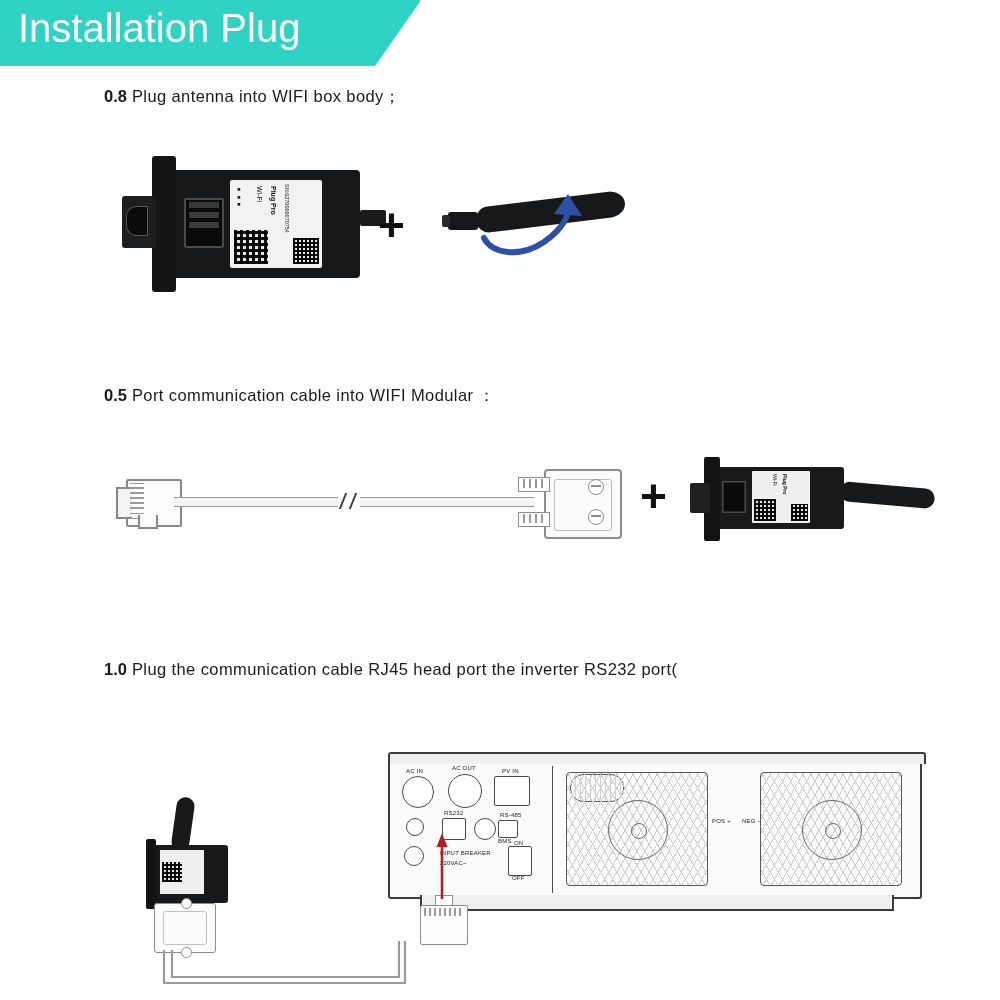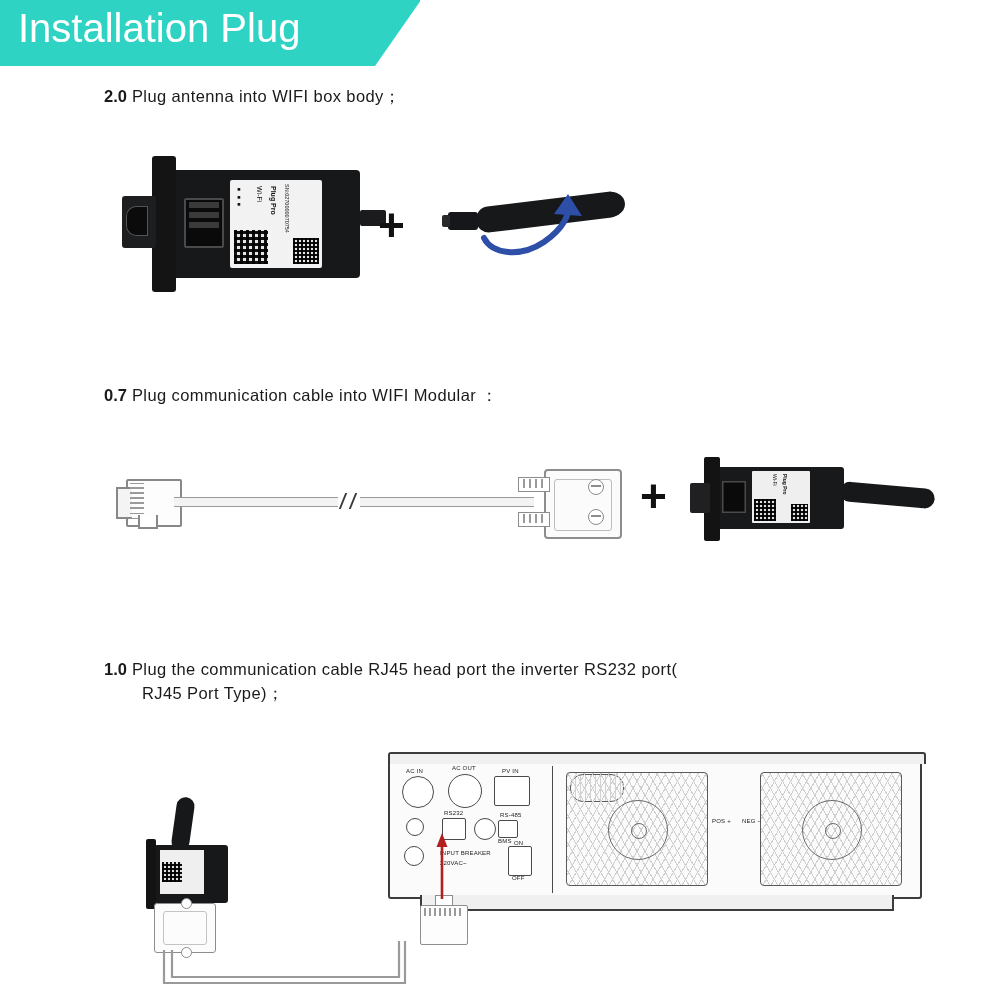--- a/index.html
+++ b/index.html
@@ -743,21 +743,21 @@
 </style>
 </head>
 <body>
 
 <div class="header-banner">
   <div class="banner-taper"></div>
 </div>
 <div class="header-title">Installation Plug</div>
 
 <div class="step-text" id="step-1-1">
-  <span class="num">2.0</span>
+  <span class="num">0.8</span>
   <span>Plug antenna into WIFI box body；</span>
 </div>
 
 <div class="fig" id="fig-1-1">
 
   <div class="wifi-box">
     <div class="wbox-body"></div>
     <div class="wbox-flange"></div>
     <div class="wbox-left-conn"></div>
     <div class="wbox-port">
@@ -782,22 +782,22 @@
     <div class="base"></div>
     <div class="rod"></div>
     <svg class="arrow-svg" width="200" height="70" viewBox="0 0 200 70">
       <path d="M 36 46 C 44 62 72 66 96 50 C 116 36 122 22 120 12" fill="none" stroke="#2d4fa8" stroke-width="6" stroke-linecap="round"></path>
       <path d="M 120 2 L 134 24 L 106 22 Z" fill="#2d4fa8"></path>
     </svg>
   </div>
 </div>
 
 <div class="step-text" id="step-1-2">
-  <span class="num">0.7</span>
-  <span>Plug communication cable into WIFI Modular ：</span>
+  <span class="num">0.5</span>
+  <span>Port communication cable into WIFI Modular ：</span>
 </div>
 
 <div class="fig" id="fig-1-2">
 
   <div class="rj45-plug">
     <div class="shell"></div>
     <div class="tip"></div>
     <div class="pins"></div>
     <div class="clip"></div>
   </div>
@@ -836,21 +836,20 @@
       <div class="qr"></div>
       <div class="qr2"></div>
     </div>
     <div class="wbs-ant"></div>
   </div>
 </div>
 
 <div class="step-text" id="step-1-3">
   <span class="num">1.0</span>
   <span>Plug the communication cable RJ45 head port the inverter RS232 port(</span>
-  <span class="indent">RJ45 Port Type)；</span>
 </div>
 
 <div class="fig" id="fig-1-3">
 
   <div class="inverter">
     <div class="top-rail"></div>
     <div class="bot-rail"></div>
     <div class="divider" style="left:162px;"></div>
 
     <div class="iv-label" style="left:16px; top:6px;">AC IN</div>

